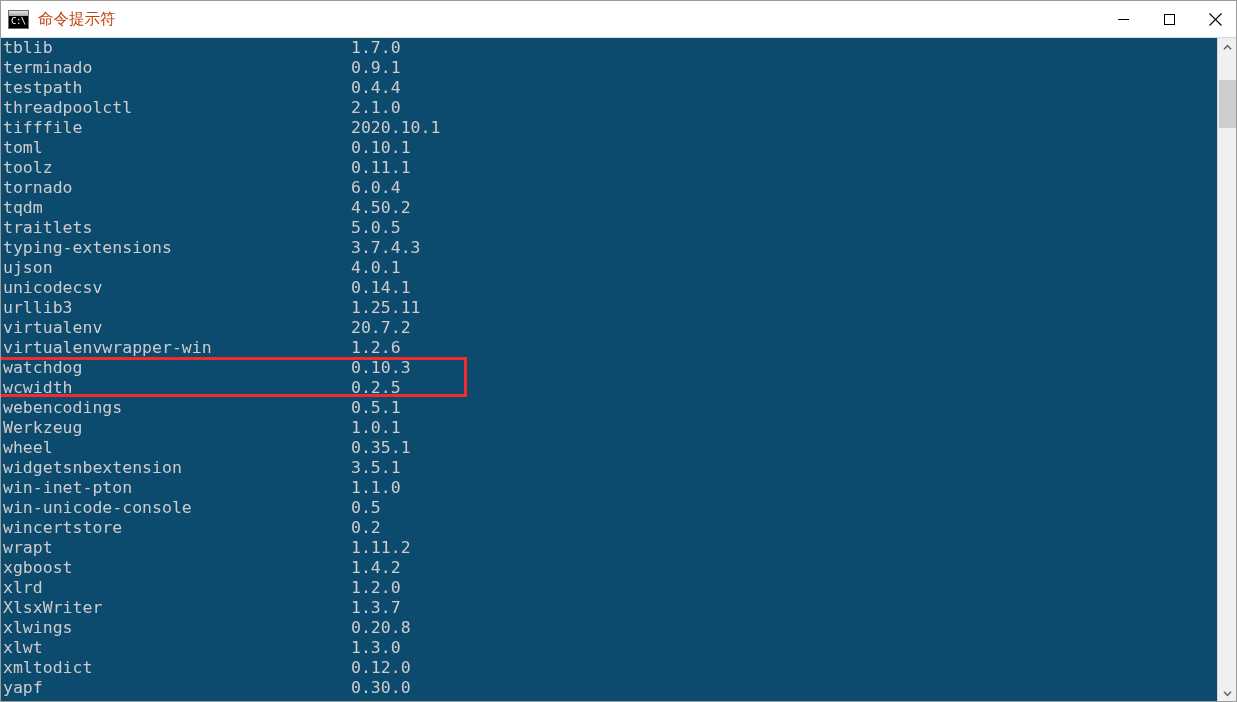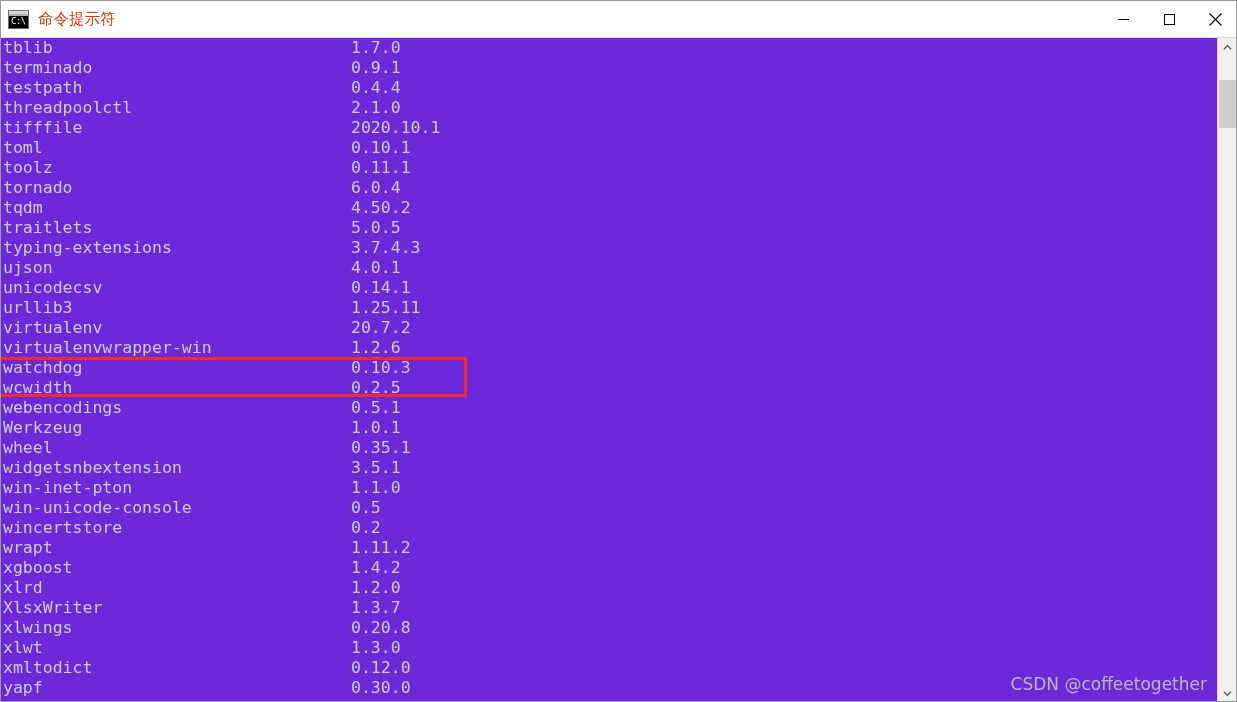--- a/index.html
+++ b/index.html
@@ -206,24 +206,23 @@
       </div>
       <div class="win-btn">
         <svg width="15" height="15" viewBox="0 0 15 15">
           <line x1="1.5" y1="1.5" x2="13.5" y2="13.5" stroke="#000" stroke-width="1.1"></line>
           <line x1="13.5" y1="1.5" x2="1.5" y2="13.5" stroke="#000" stroke-width="1.1"></line>
         </svg>
       </div>
     </div>
   </div>
 
-  <div id="console" style="background: #6d28d9;">
+  <div id="console" style="background: #0c4a6e;">
     <div id="console-lines" style="color: rgb(204, 204, 204);"><div class="line"><span class="pkg">tblib</span><span class="ver">1.7.0</span></div><div class="line"><span class="pkg">terminado</span><span class="ver">0.9.1</span></div><div class="line"><span class="pkg">testpath</span><span class="ver">0.4.4</span></div><div class="line"><span class="pkg">threadpoolctl</span><span class="ver">2.1.0</span></div><div class="line"><span class="pkg">tifffile</span><span class="ver">2020.10.1</span></div><div class="line"><span class="pkg">toml</span><span class="ver">0.10.1</span></div><div class="line"><span class="pkg">toolz</span><span class="ver">0.11.1</span></div><div class="line"><span class="pkg">tornado</span><span class="ver">6.0.4</span></div><div class="line"><span class="pkg">tqdm</span><span class="ver">4.50.2</span></div><div class="line"><span class="pkg">traitlets</span><span class="ver">5.0.5</span></div><div class="line"><span class="pkg">typing-extensions</span><span class="ver">3.7.4.3</span></div><div class="line"><span class="pkg">ujson</span><span class="ver">4.0.1</span></div><div class="line"><span class="pkg">unicodecsv</span><span class="ver">0.14.1</span></div><div class="line"><span class="pkg">urllib3</span><span class="ver">1.25.11</span></div><div class="line"><span class="pkg">virtualenv</span><span class="ver">20.7.2</span></div><div class="line"><span class="pkg">virtualenvwrapper-win</span><span class="ver">1.2.6</span></div><div class="line"><span class="pkg">watchdog</span><span class="ver">0.10.3</span></div><div class="line"><span class="pkg">wcwidth</span><span class="ver">0.2.5</span></div><div class="line"><span class="pkg">webencodings</span><span class="ver">0.5.1</span></div><div class="line"><span class="pkg">Werkzeug</span><span class="ver">1.0.1</span></div><div class="line"><span class="pkg">wheel</span><span class="ver">0.35.1</span></div><div class="line"><span class="pkg">widgetsnbextension</span><span class="ver">3.5.1</span></div><div class="line"><span class="pkg">win-inet-pton</span><span class="ver">1.1.0</span></div><div class="line"><span class="pkg">win-unicode-console</span><span class="ver">0.5</span></div><div class="line"><span class="pkg">wincertstore</span><span class="ver">0.2</span></div><div class="line"><span class="pkg">wrapt</span><span class="ver">1.11.2</span></div><div class="line"><span class="pkg">xgboost</span><span class="ver">1.4.2</span></div><div class="line"><span class="pkg">xlrd</span><span class="ver">1.2.0</span></div><div class="line"><span class="pkg">XlsxWriter</span><span class="ver">1.3.7</span></div><div class="line"><span class="pkg">xlwings</span><span class="ver">0.20.8</span></div><div class="line"><span class="pkg">xlwt</span><span class="ver">1.3.0</span></div><div class="line"><span class="pkg">xmltodict</span><span class="ver">0.12.0</span></div><div class="line"><span class="pkg">yapf</span><span class="ver">0.30.0</span></div></div>
     <div id="red-box" style="border-color: rgb(244, 43, 43);"></div>
-    <div id="watermark" style="color: rgb(185, 185, 185);">CSDN @coffeetogether</div>
   </div>
 
   <div id="scrollbar" style="background: rgb(240, 240, 240);">
     <div class="sb-arrow" id="sb-arrow-up">
       <svg width="9" height="7" viewBox="0 0 9 7">
         <polyline points="1,5.2 4.5,1.6 8,5.2" fill="none" stroke="#606060" stroke-width="1.5"></polyline>
       </svg>
     </div>
     <div id="sb-thumb" style="background: rgb(205, 205, 205);"></div>
     <div class="sb-arrow" id="sb-arrow-down">

